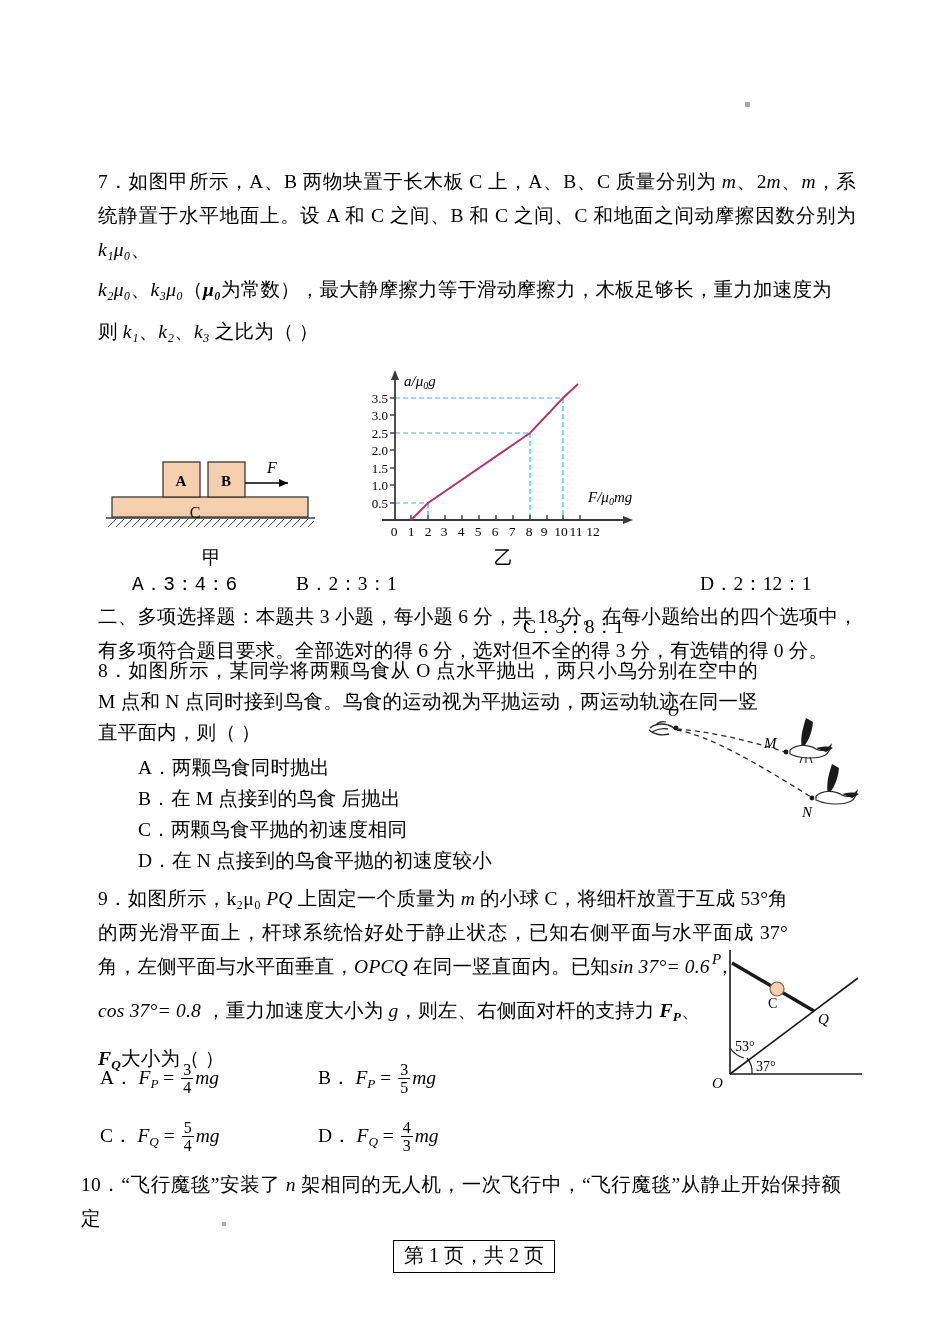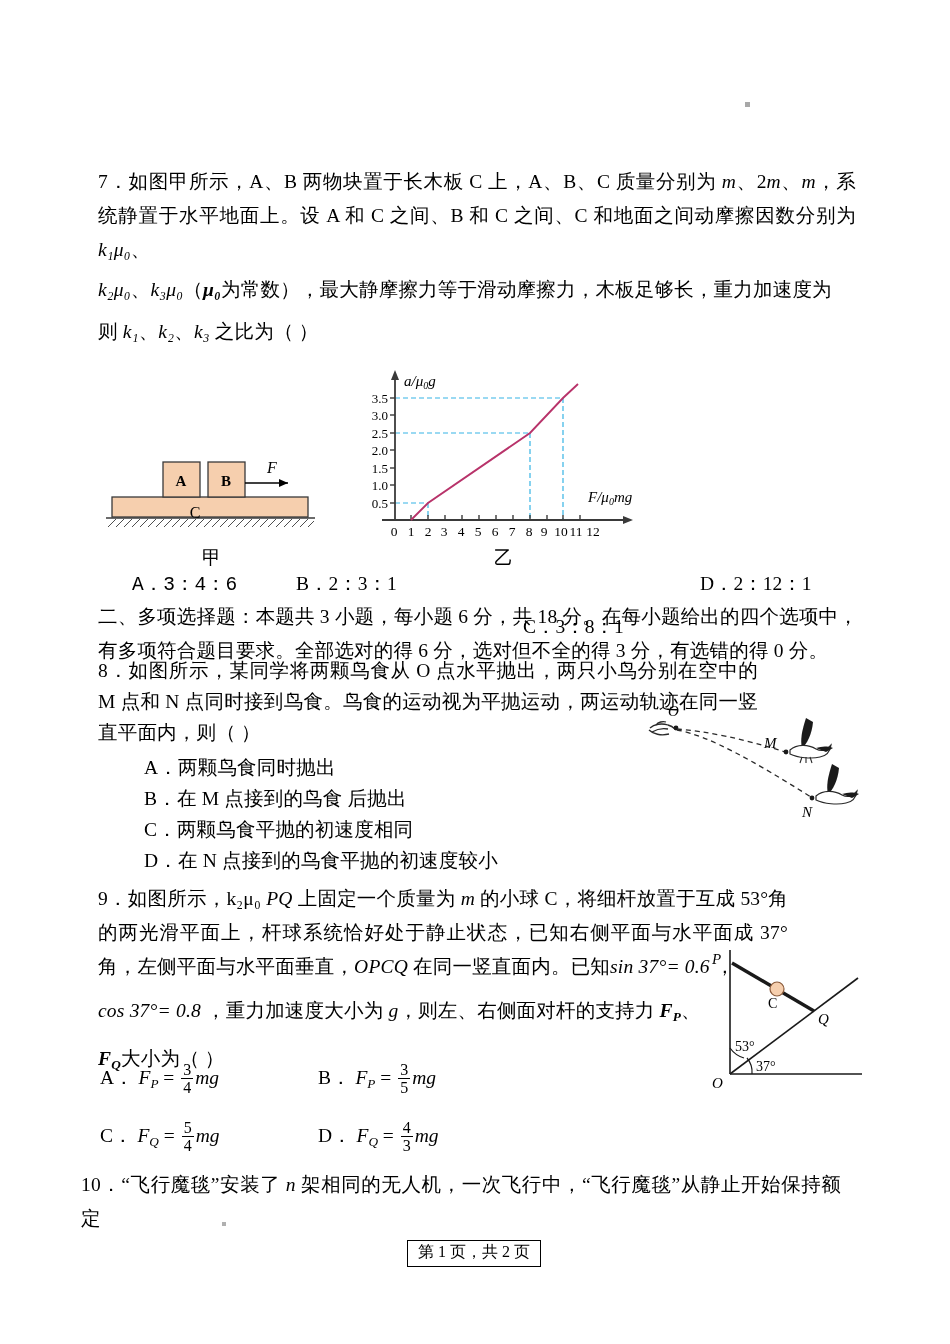--- a/index.html
+++ b/index.html
@@ -69,21 +69,21 @@
     width: 290px;
     height: 175px;
   }
   .cap {
     position: absolute;
     font-size: 19px;
   }
 
   
   #q8 { left: 98px; top: 655px; width: 660px; }
-  .opt-list { margin: 16px; padding: 0; list-style: none; }
+  .opt-list { margin: 10px; padding: 0; list-style: none; }
   .opt-list li { padding-left: 30px; line-height: 31px; font-size: 19.5px; }
 
   #fig-birds {
     position: absolute;
     left: 630px;
     top: 700px;
     width: 230px;
     height: 130px;
   }
 
@@ -120,21 +120,21 @@
     width: 4px;
     height: 4px;
     background: #b0b0b0;
   }
   #footer {
     position: absolute;
     left: 0;
     top: 1240px;
     width: 948px;
     text-align: center;
-    font-size: 16px;
+    font-size: 20px;
   }
   #footer .fbox {
     display: inline-block;
     border: 1px solid #000;
     padding: 1px 10px 3px 10px;
   }
 </style>
 </head>
 <body>
 

